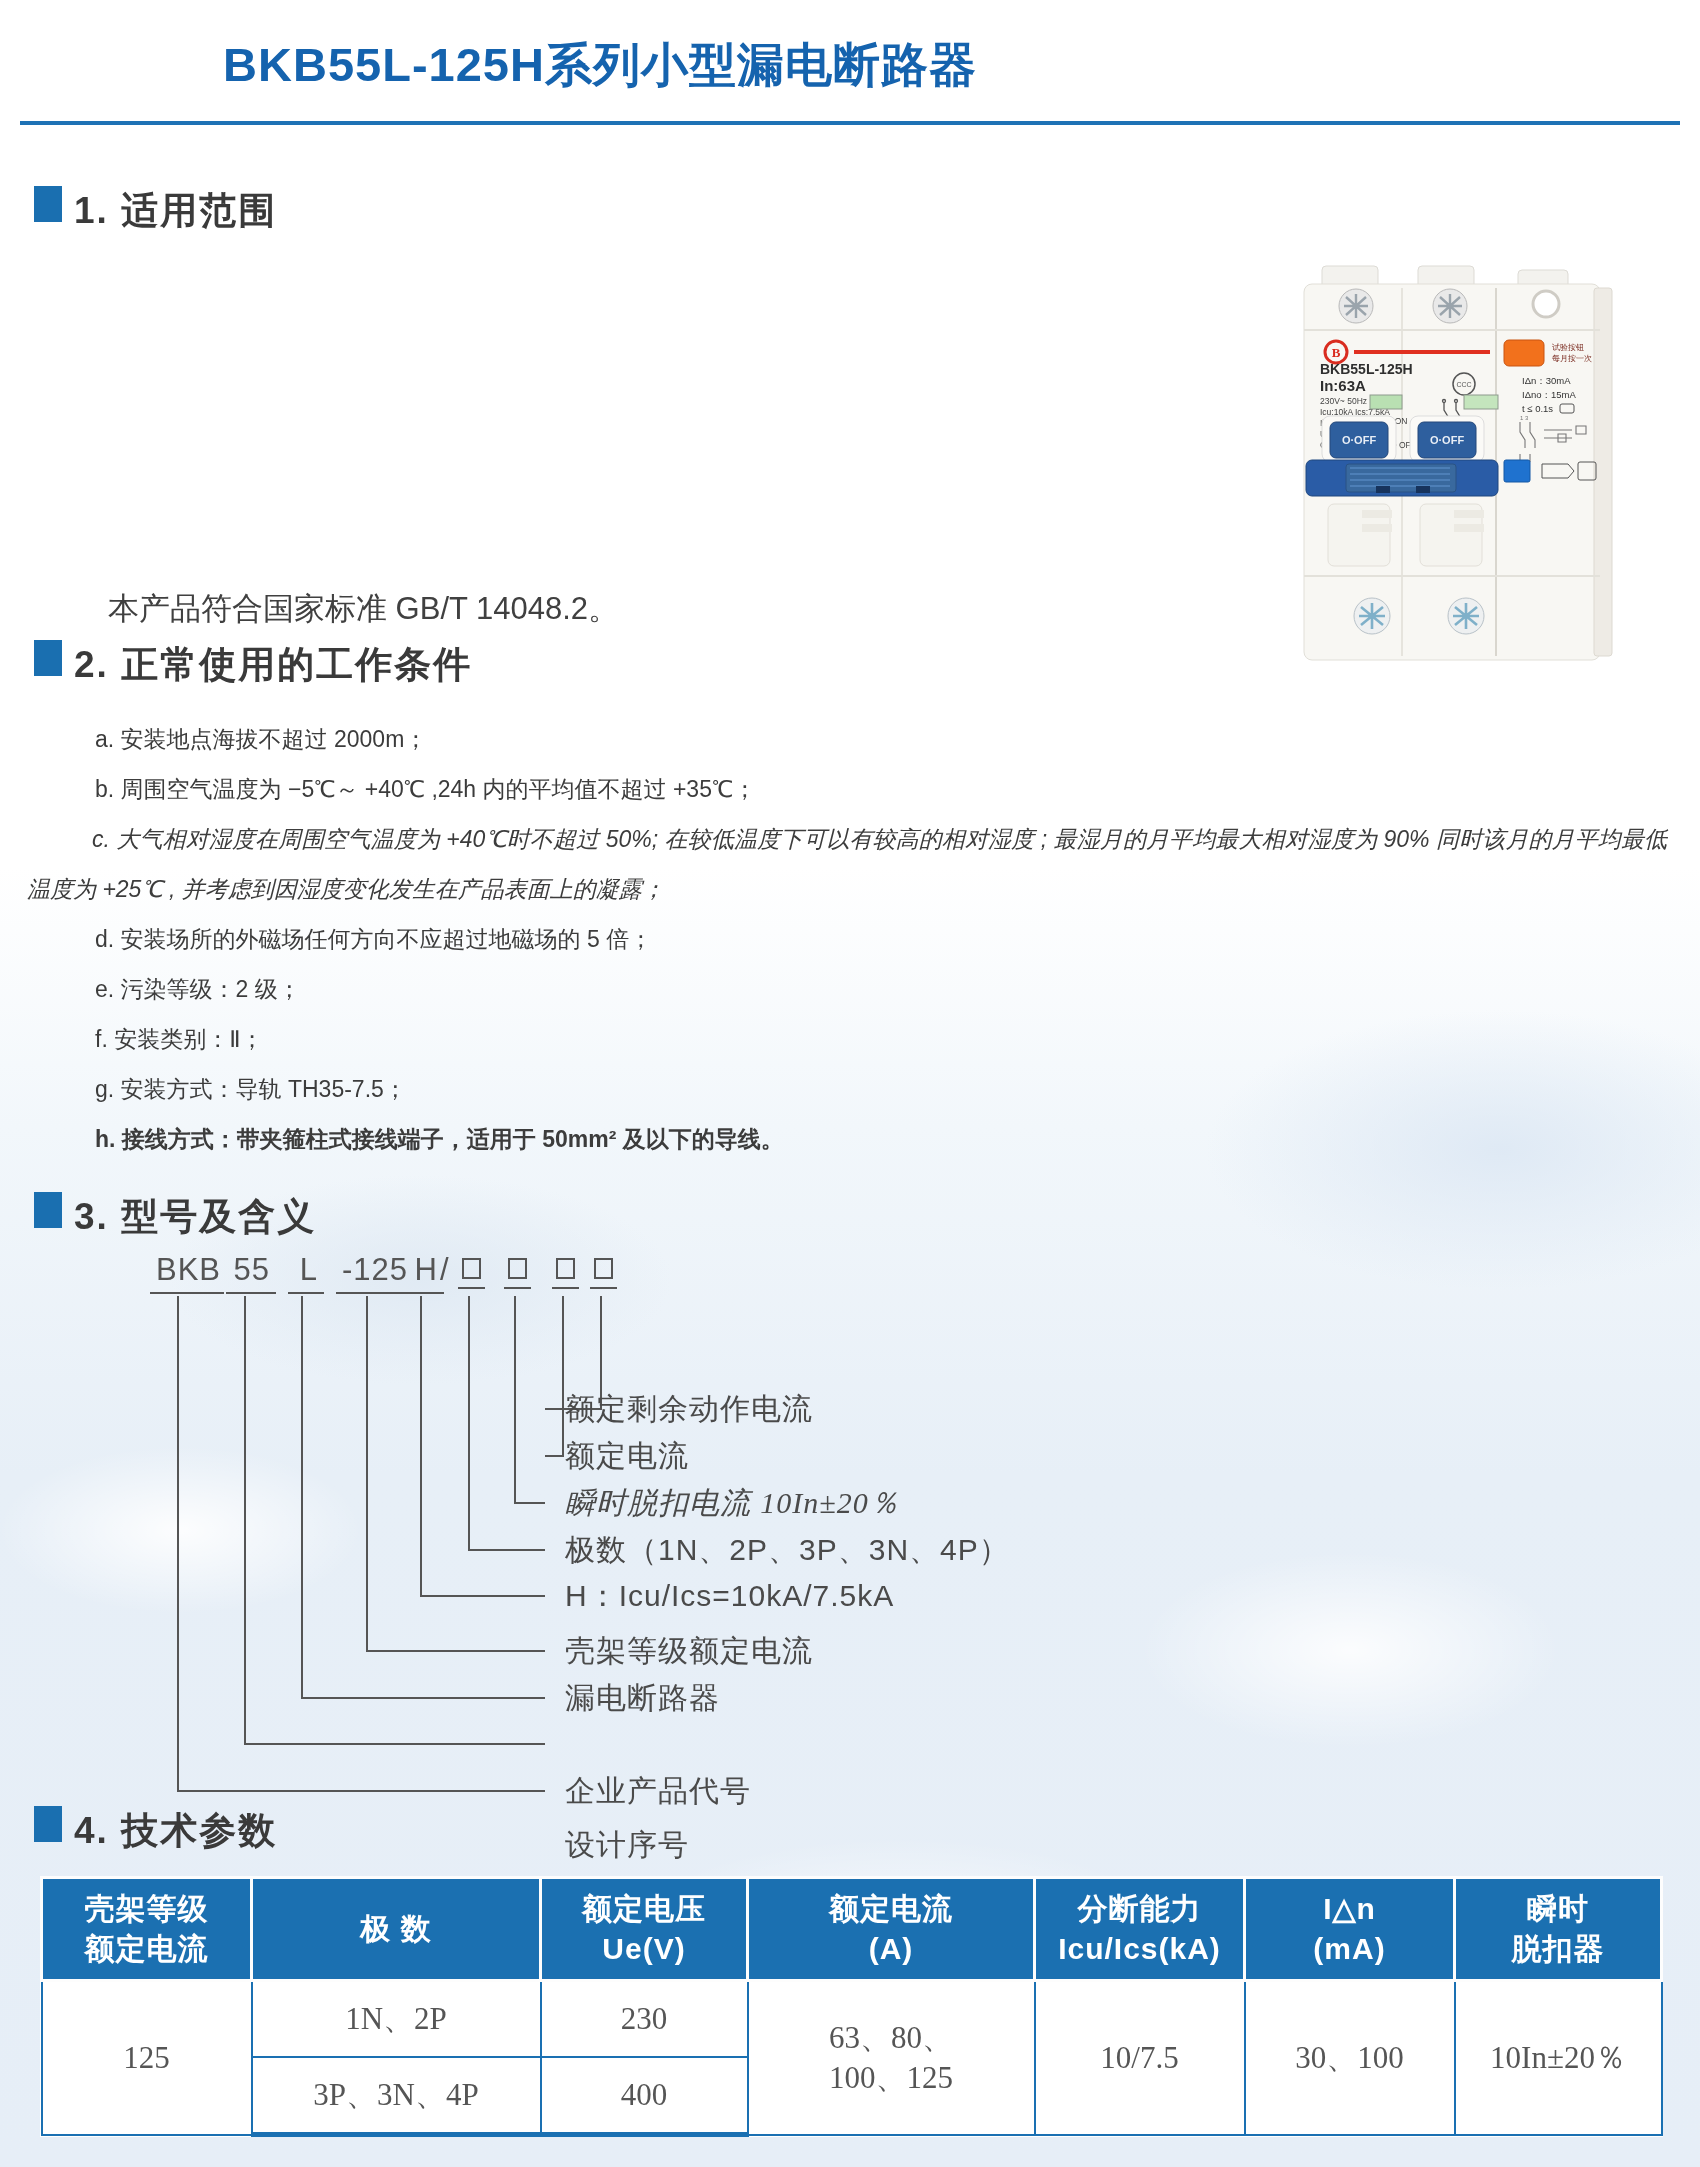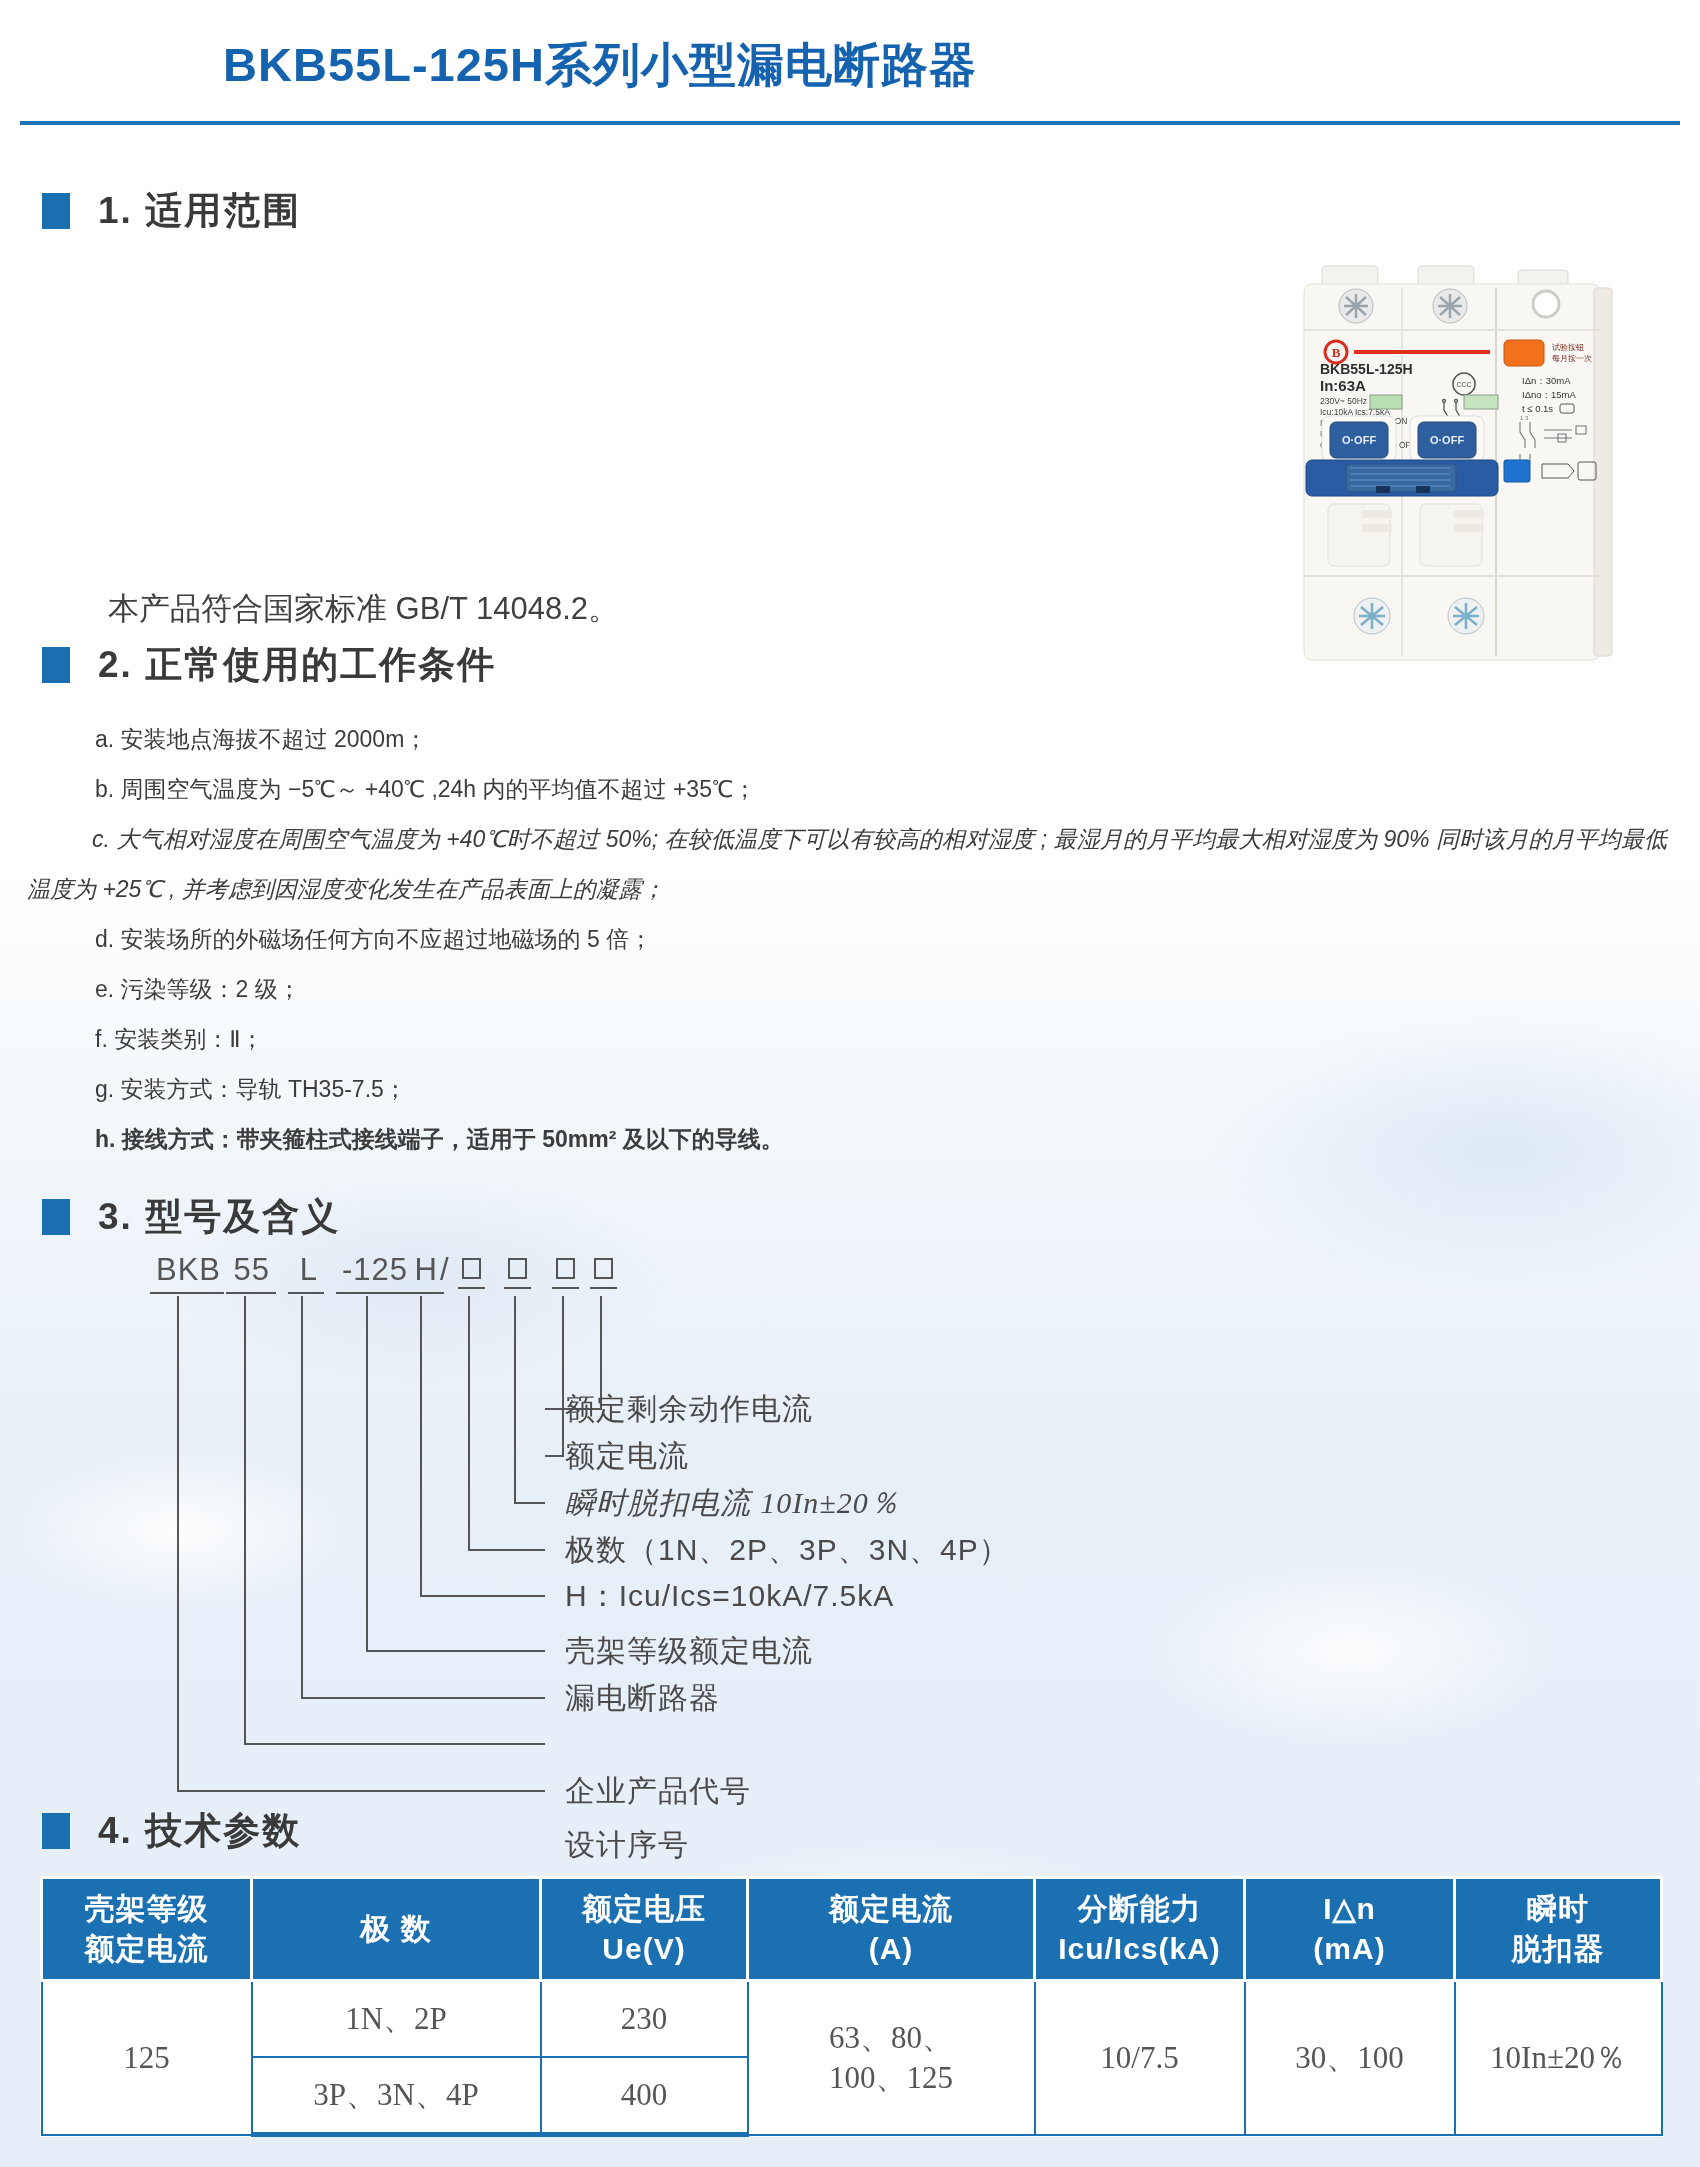--- a/index.html
+++ b/index.html
@@ -10,21 +10,21 @@
       radial-gradient(ellipse 260px 120px at 180px 1530px, rgba(255,255,255,.9) 0%, rgba(255,255,255,0) 70%),
       radial-gradient(ellipse 300px 140px at 1350px 1650px, rgba(255,255,255,.85) 0%, rgba(255,255,255,0) 70%),
       radial-gradient(ellipse 420px 160px at 900px 1950px, rgba(255,255,255,.8) 0%, rgba(255,255,255,0) 70%),
       radial-gradient(ellipse 360px 150px at 420px 1280px, rgba(223,233,243,.9) 0%, rgba(223,233,243,0) 70%),
       radial-gradient(ellipse 420px 200px at 1500px 1150px, rgba(221,232,244,.9) 0%, rgba(221,232,244,0) 70%),
       linear-gradient(180deg,#ffffff 0%,#ffffff 40%,#f2f7fb 52%,#e7eff7 68%,#e6eef7 100%);
   }
   .page-title{position:absolute;left:0;top:34px;width:1200px;text-align:center;
     font-size:47px;font-weight:bold;color:#1563ae;letter-spacing:1px;}
   .title-rule{position:absolute;left:20px;top:121px;width:1660px;height:4px;background:#1e72b5;}
-  .sec-head{position:absolute;left:42px;display:flex;align-items:center;gap:28px;}
+  .sec-head{position:absolute;left:34px;display:flex;gap:12px;}
   .sec-square{width:28px;height:36px;background:#1a6fb0;flex:0 0 auto;}
   .sec-title{font-size:37px;font-weight:bold;color:#3a3a3a;letter-spacing:2px;}
   .para{position:absolute;font-size:31px;line-height:62px;color:#404040;text-align:justify;}
   .list-item{position:absolute;left:95px;font-size:23px;line-height:50px;color:#3c3c3c;white-space:nowrap;}
   .list-item.wrap{left:27px;width:1640px;white-space:normal;text-indent:65px;text-align:justify;line-height:50px;font-style:italic;}
   
   .code-seg{position:absolute;top:1252px;font-size:31px;color:#555;letter-spacing:1px;
     border-bottom:2px solid #555;padding:0 6px 4px 6px;text-align:right;}
   .code-slash{position:absolute;top:1252px;font-size:31px;color:#555;padding-bottom:4px;}
   .code-box{position:absolute;top:1252px;border-bottom:2px solid #555;padding:6px 4px 8px 4px;}

